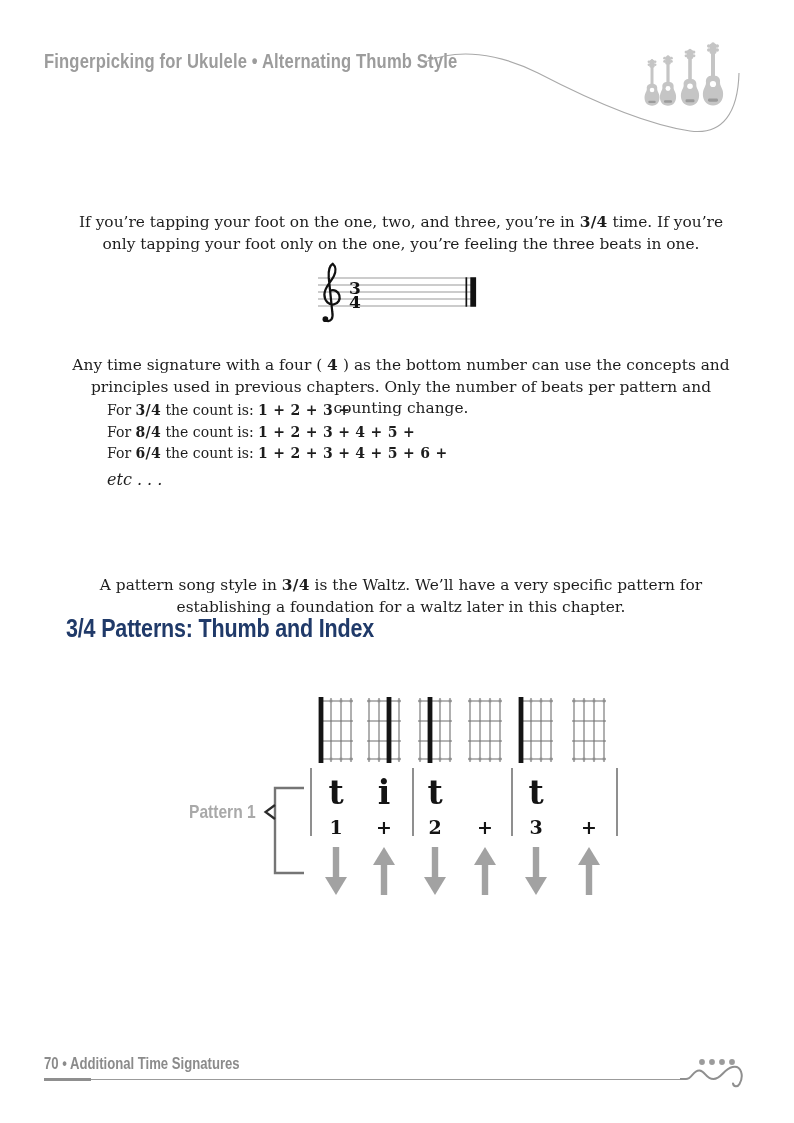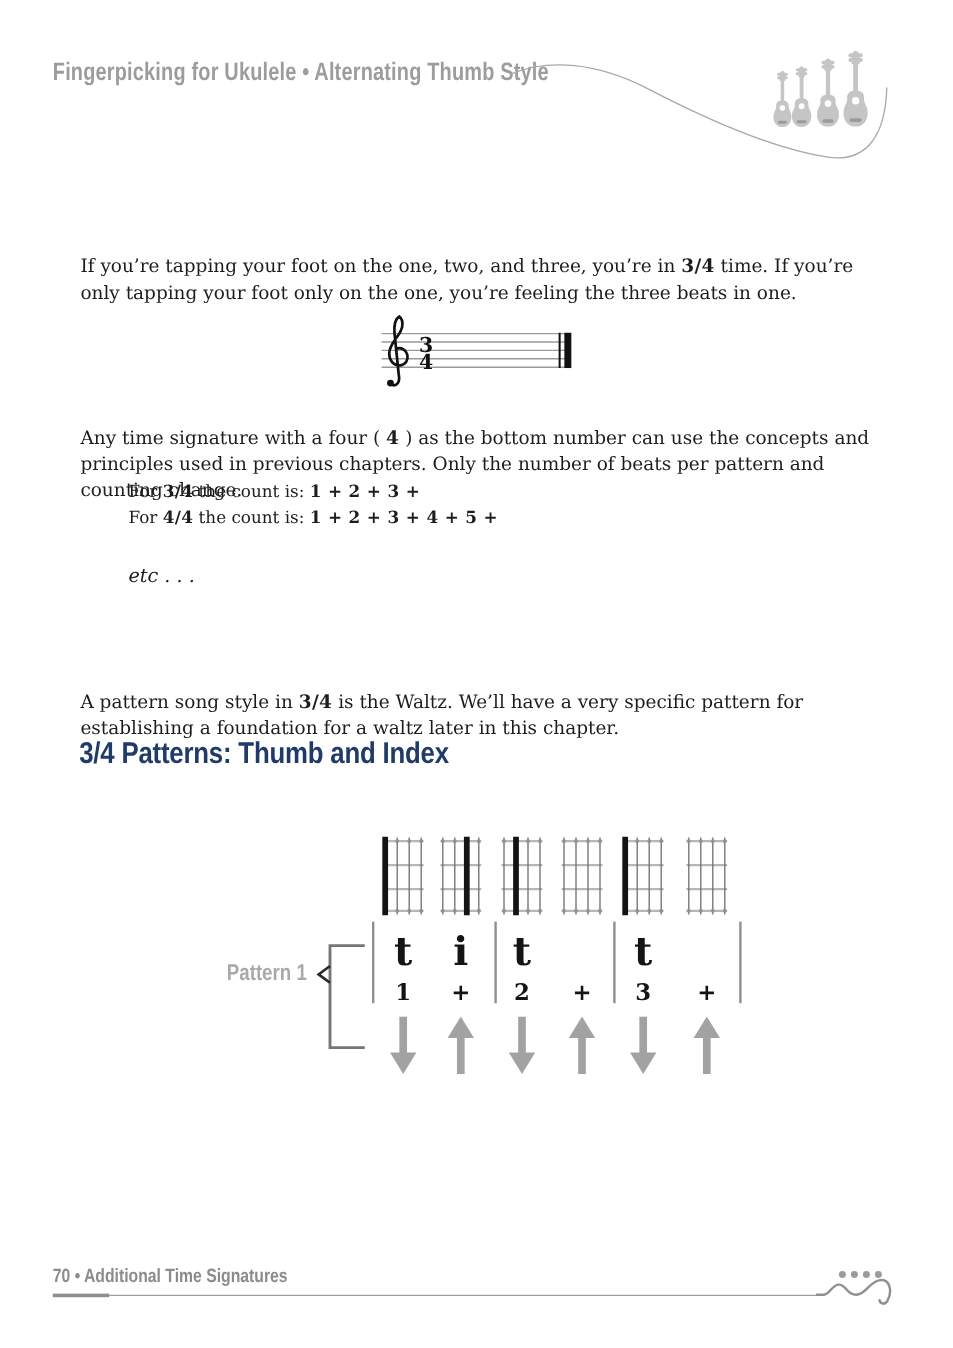--- a/index.html
+++ b/index.html
@@ -10,21 +10,21 @@
   .cond { font-family:"Liberation Sans", sans-serif; font-weight:bold; white-space:nowrap; }
 
   
   .hdr-title {
     position:absolute; left:44px; top:49px; font-size:21px; color:#9c9c9c;
     transform:scaleX(0.79); transform-origin:left center; letter-spacing:0.2px;
   }
   .hdr-art { position:absolute; left:418px; top:42px; }
 
   
-  .para { position:absolute; left:67px; width:668px; font-size:15.4px; line-height:21.5px; }
+  .para { position:absolute; left:67px; width:668px; font-size:15.4px; line-height:21.5px;text-align:center; }
   .bb { font-weight:bold; letter-spacing:0.3px; }
   .it { }
   .staff-wrap { position:absolute; left:315px; top:257px; }
   .counts { position:absolute; left:107px; top:400px; font-size:14px; line-height:21.5px; }
   .etc-line { position:absolute; left:107px; top:470px; font-size:16px; font-style:italic; }
   .section-heading {
     position:absolute; left:66px; top:614px; font-size:25px; color:#203a69;
     transform:scaleX(0.86); transform-origin:left center; letter-spacing:-0.2px;
   }
 
@@ -100,21 +100,22 @@
     <g>
       <rect x="150.5" y="20.3" width="1.7" height="29.4" fill="#111111"></rect>
       <rect x="155.3" y="20.3" width="5.8" height="29.4" fill="#111111"></rect>
     </g>
   </svg>
 
   <p class="para" style="top:340px"><span>Any time signature with a four ( </span><span class="bb">4</span><span> ) as the bottom number can use the concepts and principles used in previous chapters. Only the number of beats per pattern and counting change.</span></p>
 
   <div class="counts">
     <div><span>For </span><span class="bb">3/4</span><span> the count is: </span><span class="bb">1 + 2 + 3 +</span></div>
-    <div><span>For </span><span class="bb">4/4</span><span> the count is: </span><span class="bb">1 + 2 + 3 + 4 + 5 +</span></div>
+    <div><span>For </span><span class="bb">8/4</span><span> the count is: </span><span class="bb">1 + 2 + 3 + 4 + 5 +</span></div>
+    <div><span>For </span><span class="bb">6/4</span><span> the count is: </span><span class="bb">1 + 2 + 3 + 4 + 5 + 6 +</span></div>
   </div>
   <div class="etc-line">etc . . .</div>
 
   <p class="para" style="top:560px"><span>A pattern song style in </span><span class="bb">3/4</span><span> is the </span><span class="it">Waltz</span><span>. We’ll have a very specific pattern for establishing a foundation for a waltz later in this chapter.</span></p>
 
   <h2 class="cond section-heading" style="margin:0">3/4 Patterns: Thumb and Index</h2>
 
   <div class="cond pattern-label">Pattern 1</div>
 
   <svg class="bracket" width="52" height="96" viewBox="0 0 52 96">

